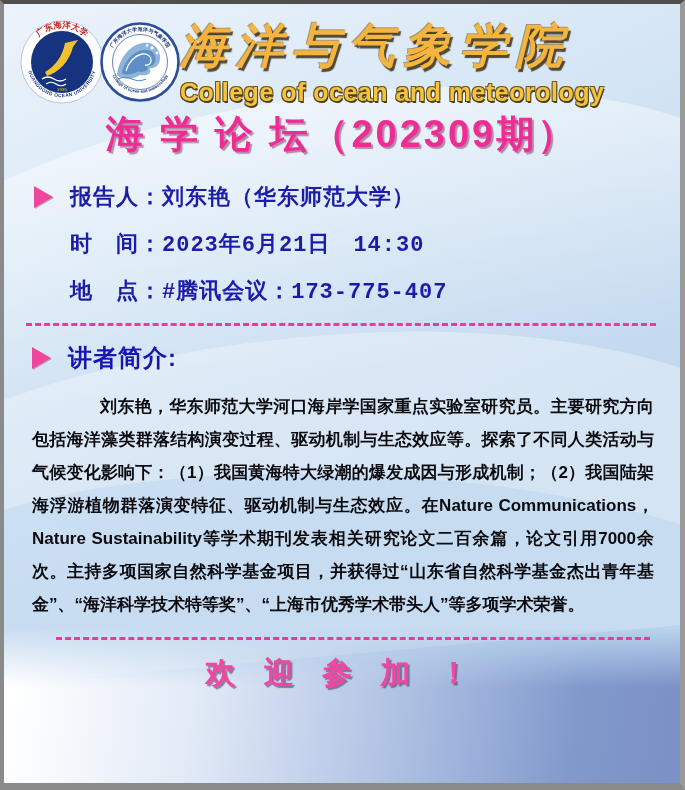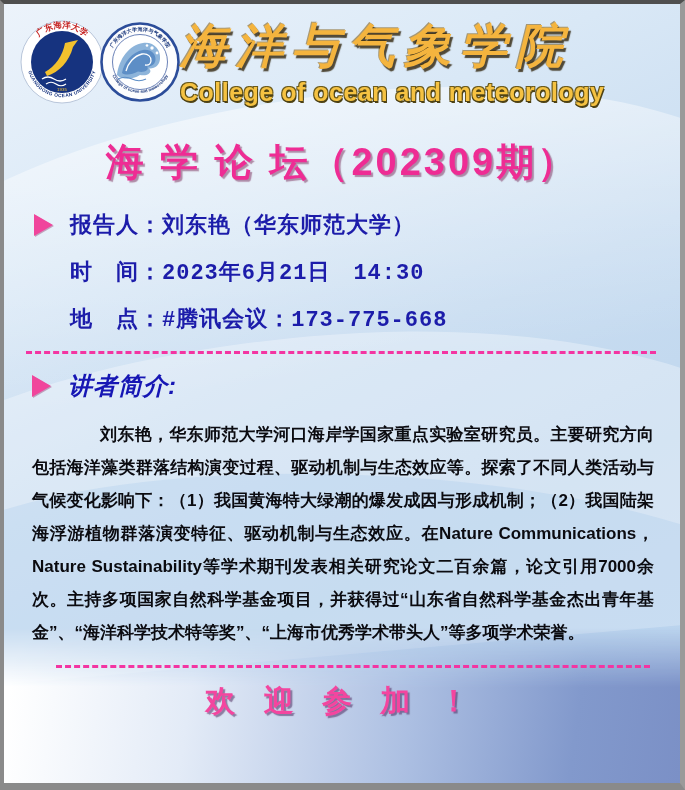--- a/index.html
+++ b/index.html
@@ -66,21 +66,21 @@
     font-weight:bold;
     font-size:25px;
     color:#f5c242;
     text-shadow:1px 2px 0 #4e4214, -1px -1px 0 #6b5a1c, 1px -1px 0 #6b5a1c, -1px 1px 0 #4e4214;
     letter-spacing:0.5px;
     white-space:nowrap;
   }
 
   
   .forum-title {
-    margin-top:30px;
+    margin-top:2px;
     text-align:center;
     font-weight:bold;
     font-size:38px;
     letter-spacing:3px;
     color:#ee2c94;
     text-shadow:2px 2px 1px rgba(104,16,66,0.45);
     white-space:nowrap;
   }
 
   
@@ -103,21 +103,21 @@
     white-space:nowrap;
   }
 
   .divider {
     border-top:3px dashed #f335a2;
     margin:10px 24px 0 22px;
   }
   .divider-2 { margin:16px 30px 0 52px; }
 
   
-  .bio-head-row { display:flex; align-items:center; margin:16px 0 16px 28px; min-height:28px;font-style:italic; }
+  .bio-head-row { display:flex; align-items:center; margin:16px 0 16px 28px; min-height:28px; }
   .bio-heading {
     font-weight:bold;
     font-size:24px;
     color:#1616b4;
     letter-spacing:1px;
   }
   .bio-text {
     margin:9px 26px 0 28px;
     font-weight:bold;
     font-size:17px;
@@ -209,21 +209,21 @@
               <span class="tri"></span>
             </div>
           <div class="info-text">报告人：刘东艳（华东师范大学）</div>
         </div>
         <div class="info-row">
           <div class="bullet-slot"></div>
           <div class="info-text">时　间：2023年6月21日　14:30</div>
         </div>
         <div class="info-row">
           <div class="bullet-slot"></div>
-          <div class="info-text">地　点：#腾讯会议：173-775-668</div>
+          <div class="info-text">地　点：#腾讯会议：173-775-407</div>
         </div>
       </div>
 
       <div class="divider"></div>
 
       <div class="bio-head-row">
         <div class="bullet-slot">
             <span class="tri"></span>
           </div>
         <div class="bio-heading">讲者简介:</div>

